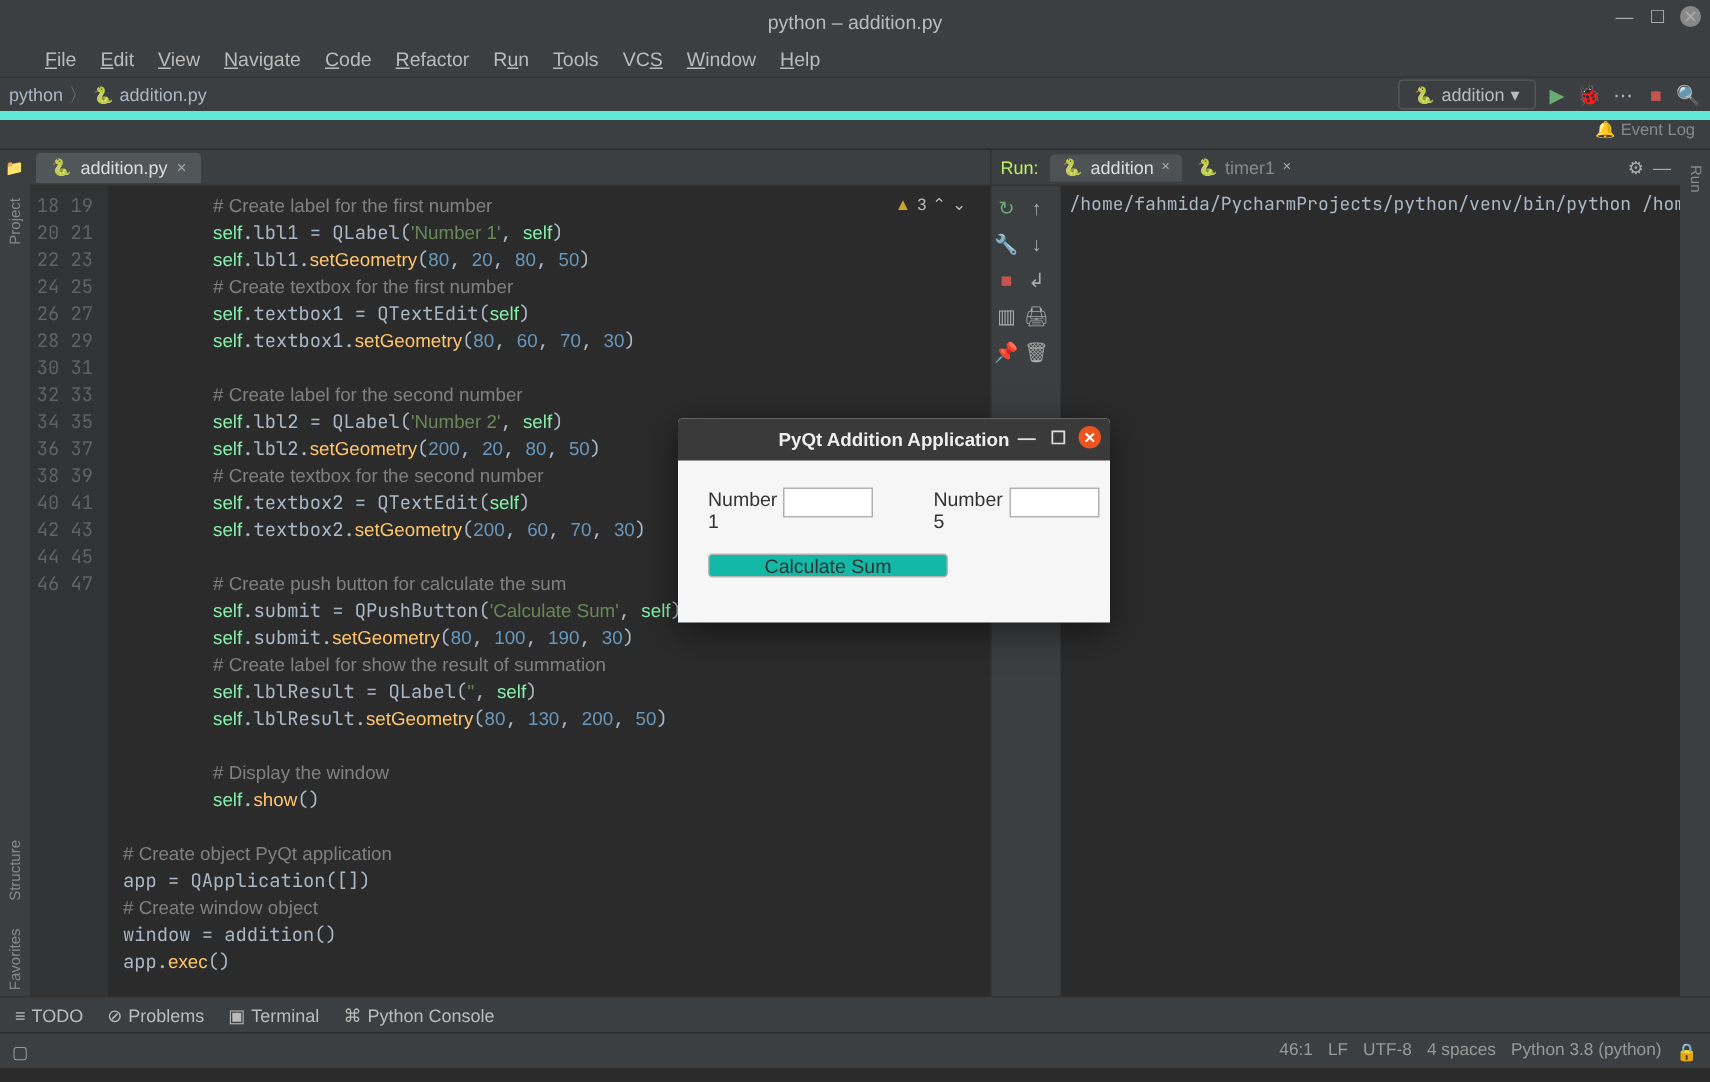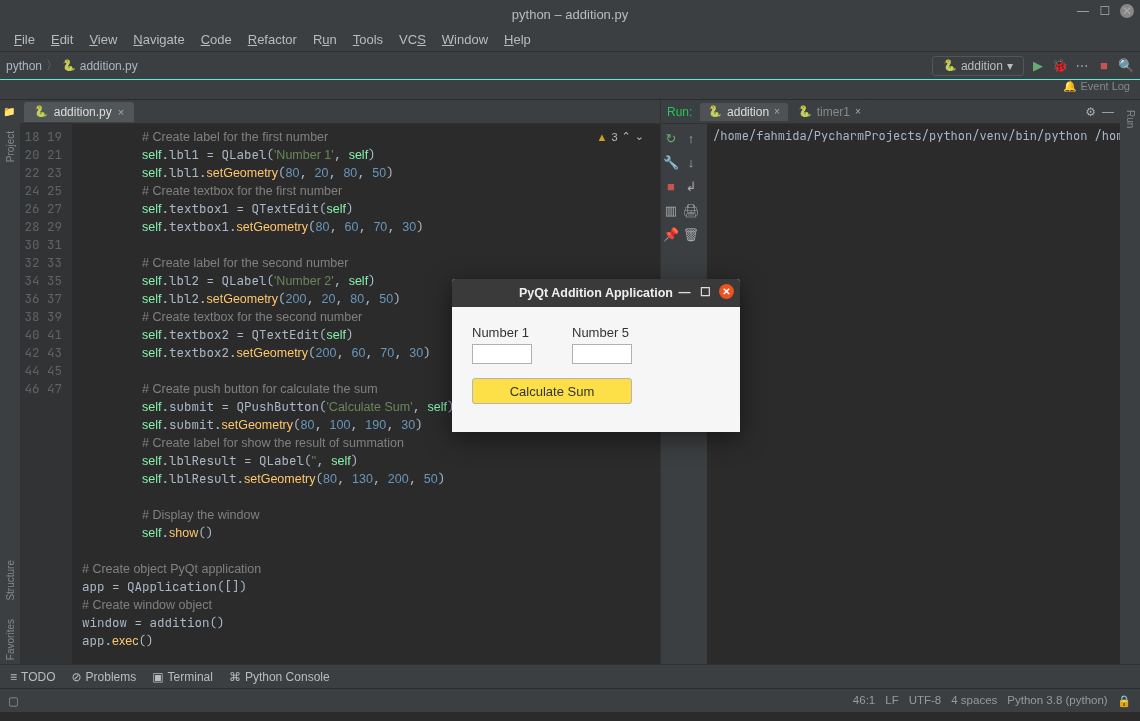--- a/index.html
+++ b/index.html
@@ -1,24 +1,24 @@
 <!DOCTYPE html>
 <html><head>
 <meta charset="utf-8">
 <style>
 * { margin:0; padding:0; box-sizing:border-box; font-family:"Segoe UI",Arial,sans-serif; }
 body { width:1140px; height:721px; background:#2b2b2b; color:#a9b7c6; overflow:hidden; position:relative; }
 .titlebar { height:28px; background:#3c3f41; display:flex; align-items:center; justify-content:center; position:relative; font-size:13px; color:#bbb; }
 .titlebar-controls { position:absolute; right:6px; top:4px; display:flex; gap:8px; }
 .titlebar-controls span { width:14px; height:14px; display:flex; align-items:center; justify-content:center; color:#aaa; cursor:default; font-size:12px; }
 .titlebar-controls .close { background:#888; border-radius:50%; }
-.menubar { height:24px; background:#3c3f41; display:flex; align-items:center; padding:0 8px; gap:4px; font-size:13px; border-bottom:1px solid #323232; }
+.menubar { height:24px; background:#3c3f41; display:flex; align-items:center; padding:0 24px; gap:4px; font-size:13px; border-bottom:1px solid #323232; }
 .menubar span { padding:2px 6px; cursor:pointer; color:#bbb; }
 .menubar u { text-decoration:underline; }
-.toolbar { height:28px; background:#3c3f41; display:flex; align-items:center; justify-content:space-between; padding:0 6px; font-size:12px; border-bottom:1px solid #5eead4; }
+.toolbar { height:28px; background:#3c3f41; display:flex; align-items:center; justify-content:space-between; padding:0 6px; font-size:12px; border-bottom:6px solid #5eead4; }
 .breadcrumb { display:flex; align-items:center; gap:4px; color:#a9b7c6; }
 .breadcrumb .sep { color:#777; }
 .toolbar-right { display:flex; align-items:center; gap:6px; }
 .run-config { background:#3c3f41; border:1px solid #555; border-radius:3px; padding:2px 10px; font-size:12px; color:#bbb; display:flex; align-items:center; gap:4px; }
 .tb-icon { width:16px; height:16px; display:flex; align-items:center; justify-content:center; cursor:pointer; font-size:13px; }
 .eventlog-row { height:20px; background:#3c3f41; text-align:right; padding-right:10px; font-size:11px; color:#888; border-bottom:1px solid #2b2b2b; }
 .main { display:flex; height:564px; }
 .left-stripe, .right-stripe { width:20px; background:#3c3f41; display:flex; flex-direction:column; align-items:center; padding-top:6px; gap:10px; font-size:10px; color:#888; }
 .left-stripe .rot { writing-mode:vertical-rl; transform:rotate(180deg); padding:4px 0; cursor:pointer; }
 .right-stripe .rot { writing-mode:vertical-rl; padding:4px 0; cursor:pointer; }
@@ -32,21 +32,21 @@
 .problems-badge { position:absolute; top:6px; right:16px; font-size:11px; color:#bbb; display:flex; align-items:center; gap:4px; }
 .warn-tri { color:#c9a227; }
 .cm { color:#808080; }
 .str { color:#6a8759; }
 .num { color:#6897bb; }
 .fn { color:#ffc66d; }
 .sf { color:#86efac; }
 .run-col { width:460px; background:#2b2b2b; display:flex; flex-direction:column; border-left:1px solid #323232; }
 .run-header { height:24px; background:#3c3f41; display:flex; align-items:center; justify-content:space-between; padding:0 6px; font-size:12px; border-bottom:1px solid #323232; }
 .run-tabs { display:flex; align-items:center; gap:2px; }
-.run-tabs .lbl { color:#22c55e; margin-right:6px; }
+.run-tabs .lbl { color:#bef264; margin-right:6px; }
 .run-tab { background:#4e5254; padding:2px 8px; border-radius:3px 3px 0 0; display:flex; align-items:center; gap:5px; color:#ddd; font-size:12px; }
 .run-tab.inactive { background:#3c3f41; color:#888; }
 .run-tab .x { color:#aaa; cursor:pointer; font-size:10px; }
 .run-head-icons { display:flex; gap:6px; color:#aaa; }
 .run-body { flex:1; display:flex; }
 .run-sidebar { width:46px; background:#3c3f41; display:flex; flex-direction:column; }
 .run-sb-col { display:flex; flex-direction:column; align-items:center; padding-top:4px; gap:4px; }
 .run-sb-col span { width:20px; height:20px; display:flex; align-items:center; justify-content:center; cursor:pointer; font-size:13px; color:#aaa; }
 .run-sidebar-inner { display:flex; flex:1; }
 .run-output { flex:1; padding:4px 6px; font-family:"JetBrains Mono","Consolas",monospace; font-size:12px; color:#a9b7c6; white-space:nowrap; overflow:hidden; }
@@ -56,23 +56,23 @@
 .statusbar-right { display:flex; gap:10px; }
 .statusbar-right span { cursor:default; }
 
 .pyqt-window { position:absolute; left:452px; top:279px; width:288px; background:#f6f6f6; box-shadow:0 6px 24px rgba(0,0,0,.5); border-radius:3px 3px 0 0; font-family:Arial,sans-serif; }
 .pyqt-titlebar { height:28px; background:#3a3a3a; color:#eee; display:flex; align-items:center; justify-content:center; position:relative; font-size:12.5px; font-weight:600; border-radius:3px 3px 0 0; }
 .pyqt-titlebar-controls { position:absolute; right:6px; top:5px; display:flex; gap:6px; align-items:center; }
 .pyqt-tbc { width:15px; height:15px; display:flex; align-items:center; justify-content:center; color:#ddd; font-size:12px; cursor:pointer; }
 .pyqt-close { background:#e95420; border-radius:50%; color:#fff; font-size:10px; font-weight:bold; }
 .pyqt-body { padding:18px 20px 28px; }
 .pyqt-row { display:flex; gap:40px; margin-bottom:14px; }
-.pyqt-field { display:flex; flex-direction:column; gap:4px; font-size:13px; color:#333; }
+.pyqt-field { display:flex; flex-direction:row; gap:4px; font-size:13px; color:#333; }
 .pyqt-field input { width:60px; height:20px; border:1px solid #b0b0b0; background:#fff; padding:1px 3px; font-size:12px; }
-.pyqt-btn { width:160px; height:26px; background:#fde047; border:1px solid #b5b5b5; border-radius:3px; font-size:13px; color:#333; cursor:pointer; }
+.pyqt-btn { width:160px; height:16px; background:#14b8a6; border:1px solid #b5b5b5; border-radius:3px; font-size:13px; color:#333; cursor:pointer; }
 .file-ico { font-size:11px; color:#6a9fb5; }
 </style>
 </head>
 <body>
 
 <div class="titlebar">
   <span>python – addition.py</span>
   <div class="titlebar-controls">
     <span>—</span>
     <span>☐</span>

